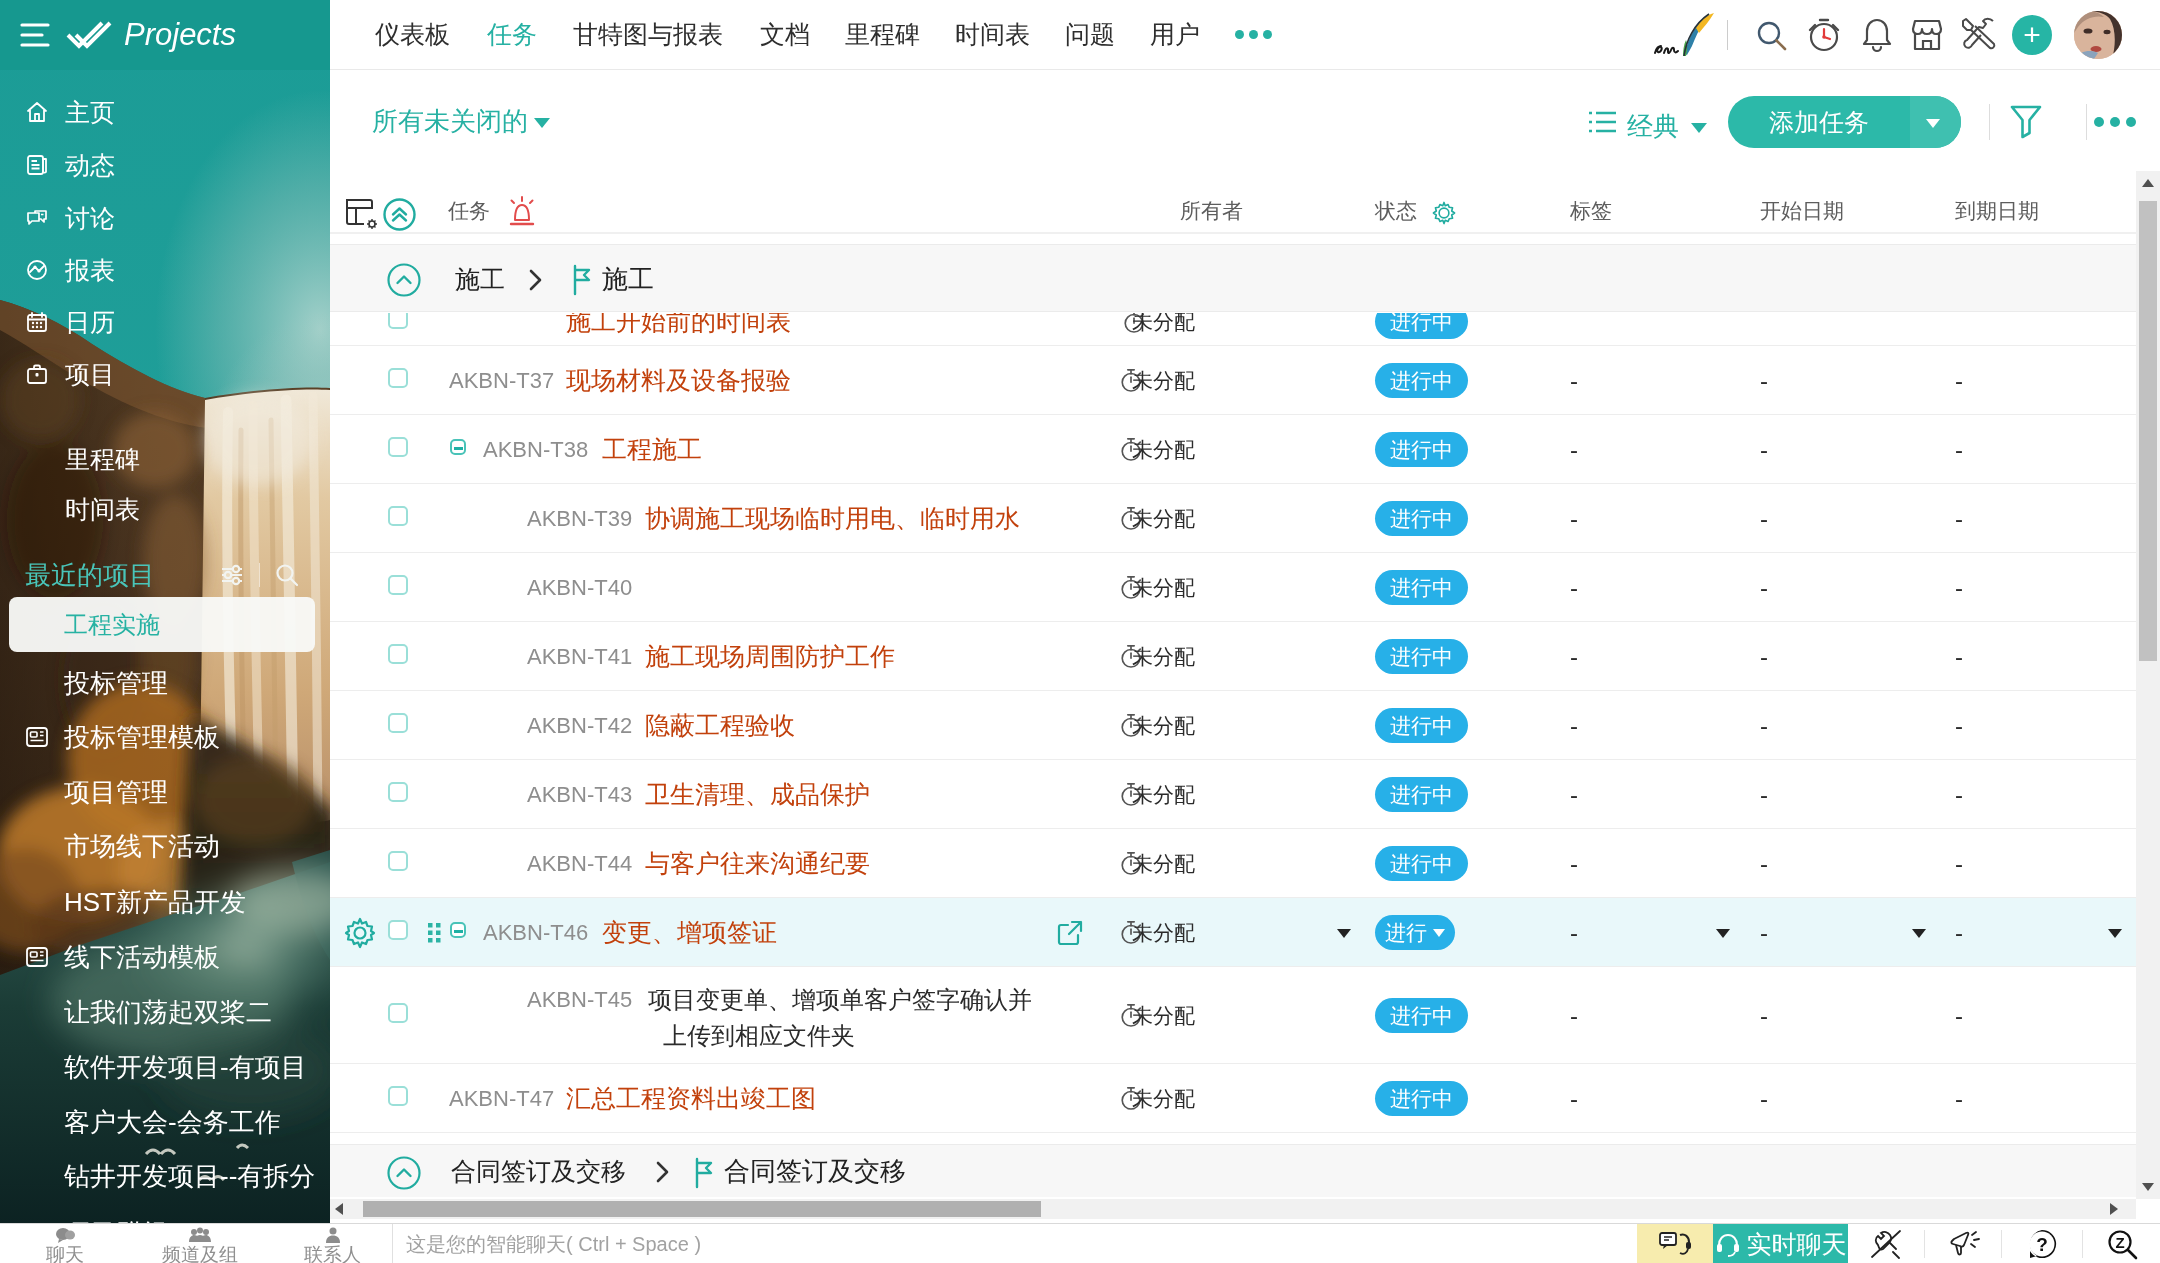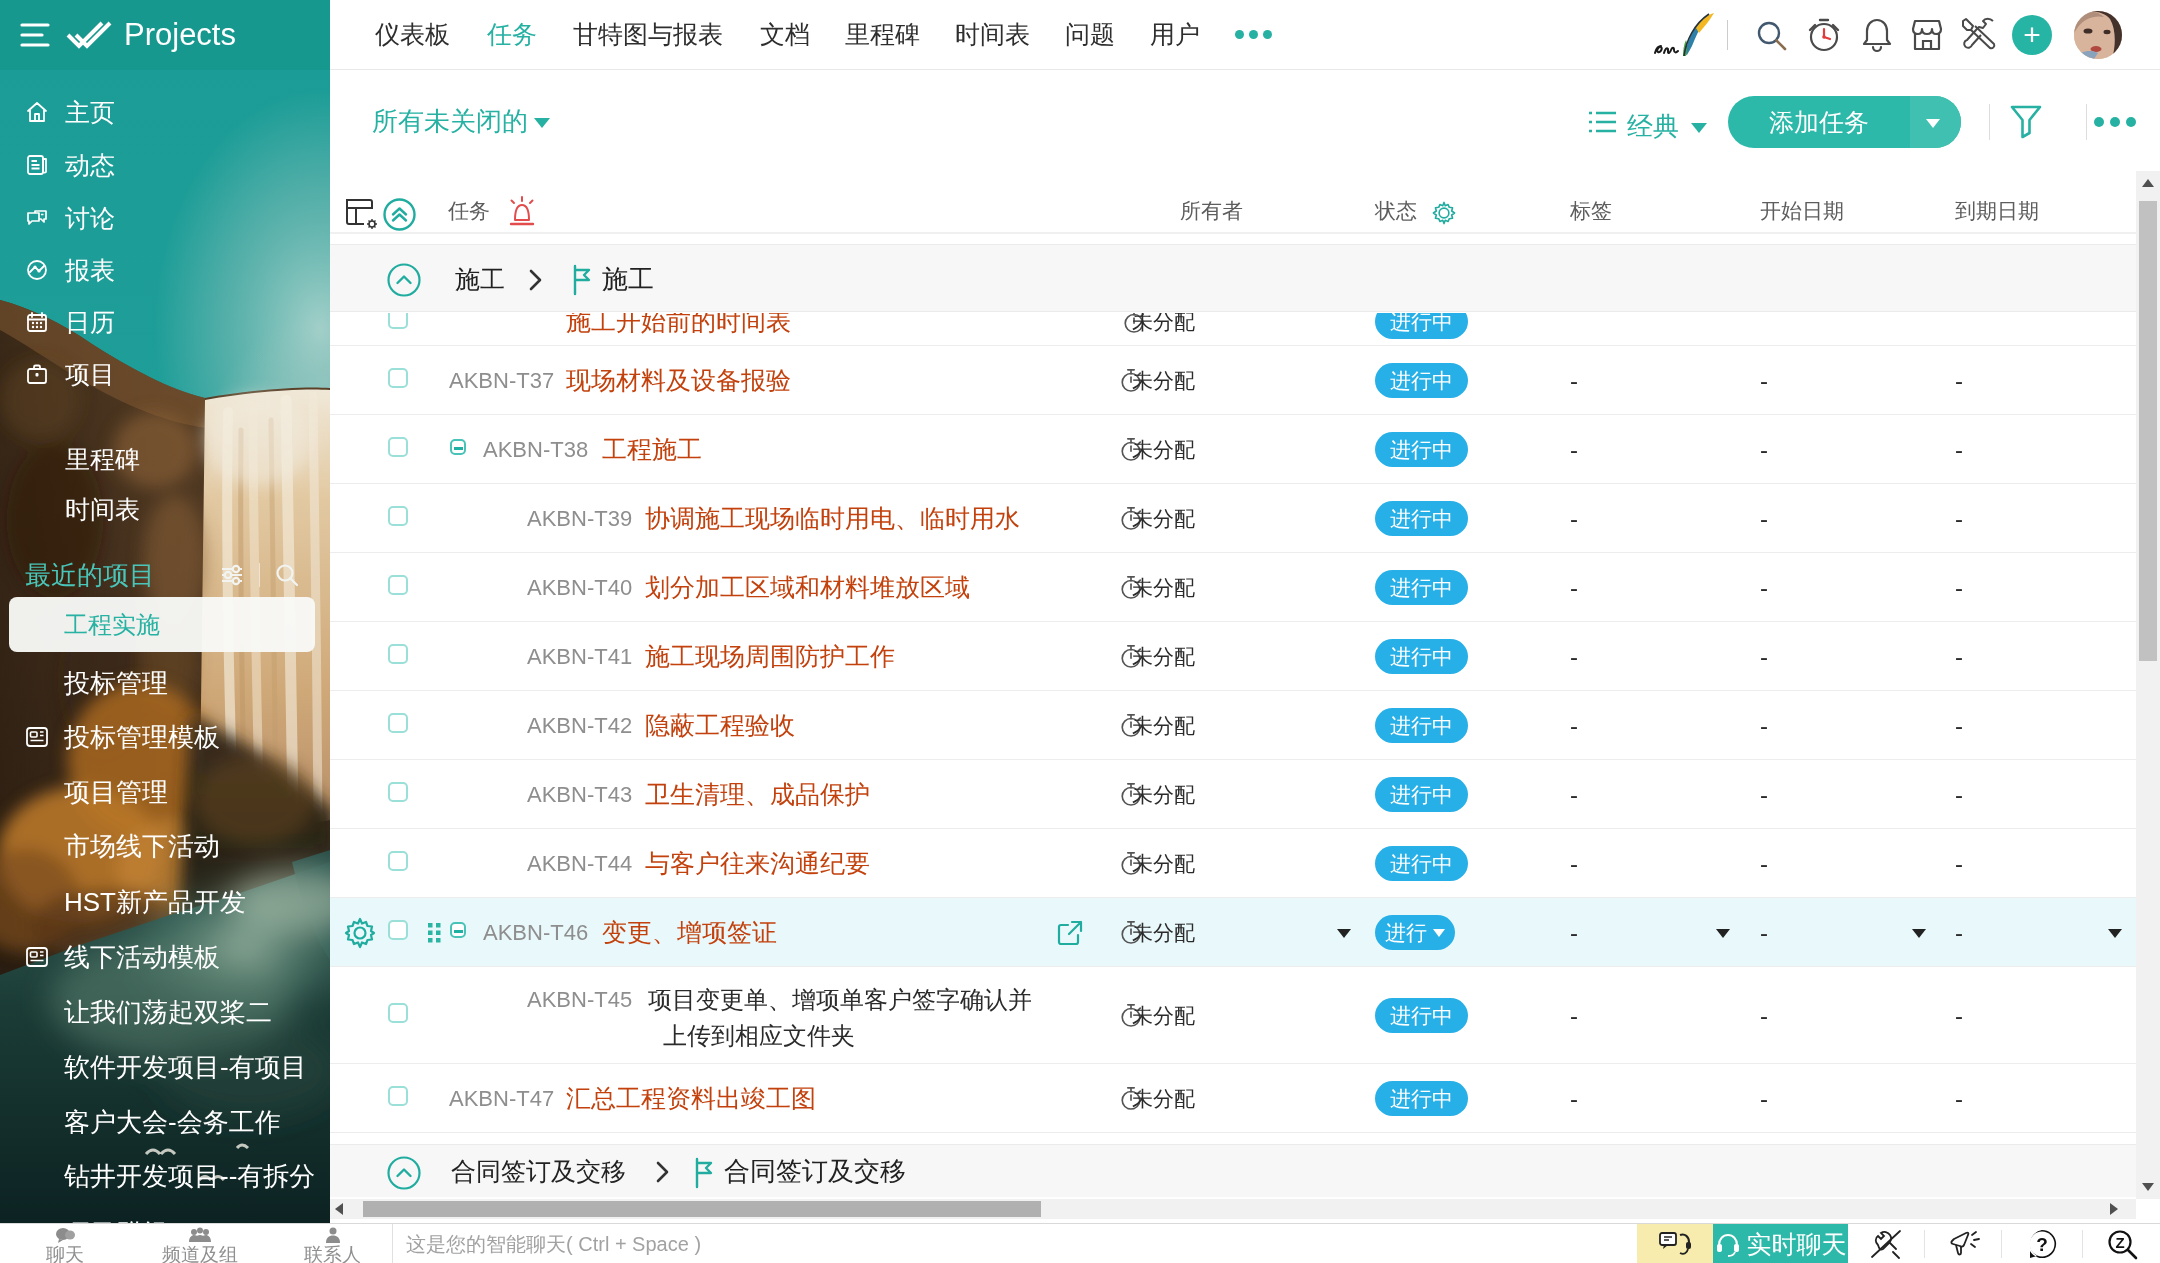--- a/index.html
+++ b/index.html
@@ -1,20 +1,20 @@
 <!DOCTYPE html>
 <html><head><meta charset="utf-8">
 <style>
 *{margin:0;padding:0;box-sizing:border-box;}
 html,body{width:2160px;height:1263px;overflow:hidden;font-family:"Liberation Sans",sans-serif;background:#fff;}
 #app{position:relative;width:2160px;height:1263px;}
 
 #sidebar{position:absolute;left:0;top:0;width:330px;height:1225px;overflow:hidden;color:#fff;}
 #sbg{position:absolute;left:0;top:0;width:330px;height:1225px;}
-#sbtop{position:absolute;left:0;top:0;width:330px;height:70px;background:#16988f;display:flex;align-items:center;}
+#sbtop{position:absolute;left:0;top:0;width:330px;height:70px;background:#16988f;display:flex;align-items:center;font-style:italic;}
 .sb-item{position:absolute;left:0;width:330px;height:52px;display:flex;align-items:center;font-size:25px;color:#fff;}
 .sb-item .ic{width:24px;height:24px;margin-left:25px;margin-right:16px;flex:0 0 auto;}
 .sb-item.noic{padding-left:65px;}
 .sb-proj{position:absolute;left:0;width:330px;height:54px;display:flex;align-items:center;font-size:26px;color:#fff;white-space:nowrap;}
 .sb-proj .ic{width:26px;height:26px;margin-left:24px;margin-right:14px;flex:0 0 auto;}
 .sb-proj.noic{padding-left:64px;}
 #recent{position:absolute;left:25px;top:558px;font-size:26px;color:#49c5b9;}
 #recent-icons{position:absolute;right:30px;top:562px;display:flex;align-items:center;gap:14px;}
 #selproj{position:absolute;left:9px;top:597px;width:306px;height:55px;background:rgba(248,249,247,.96);border-radius:8px;display:flex;align-items:center;padding-left:55px;font-size:24px;color:#27b2a3;}
 
@@ -475,21 +475,20 @@
           </svg>
         <span class="owner">未分配</span>
         <div class="pill">进行中</div>
         <span class="dash" style="left:1240px;">-</span>
         <span class="dash" style="left:1430px;">-</span>
         <span class="dash" style="left:1625px;">-</span>
       </div>
       <div class="row" style="top:309px;height:69px;">
         <span class="cbx"></span>
         <span class="rid" style="left:197px;">AKBN-T40</span>
-        <span class="rtitle" style="left:315px;">划分加工区域和材料堆放区域</span>
         <svg class="timer" viewBox="0 0 26 28">
             <circle cx="13" cy="17" r="9.5" stroke="#555" stroke-width="1.8" fill="none"></circle>
             <path d="M13,8 V4 M9.5,3.5 H16.5 M20.5,9.5 L23,7" stroke="#555" stroke-width="1.8" fill="none" stroke-linecap="round"></path>
             <path d="M13,17 V11.5" stroke="#555" stroke-width="1.8" stroke-linecap="round"></path>
           </svg>
         <span class="owner">未分配</span>
         <div class="pill">进行中</div>
         <span class="dash" style="left:1240px;">-</span>
         <span class="dash" style="left:1430px;">-</span>
         <span class="dash" style="left:1625px;">-</span>

